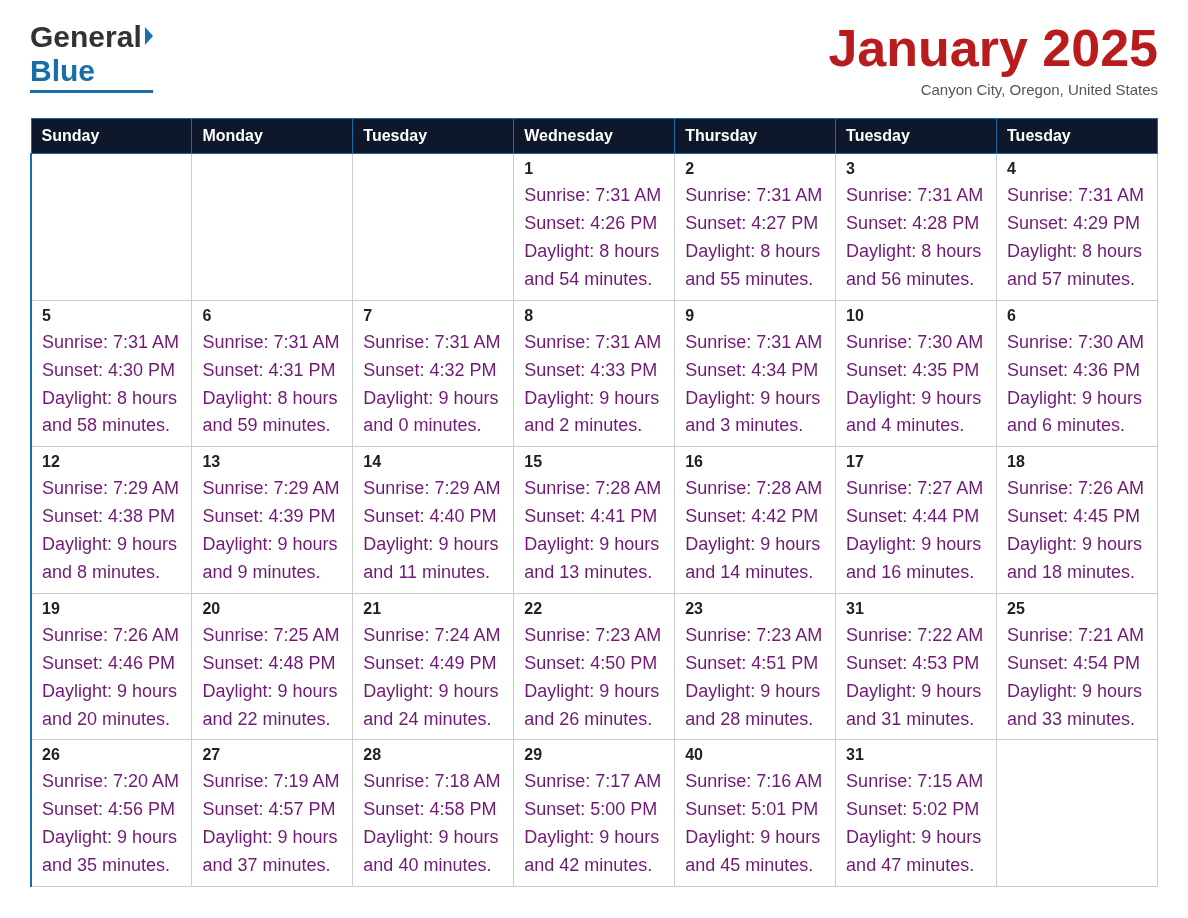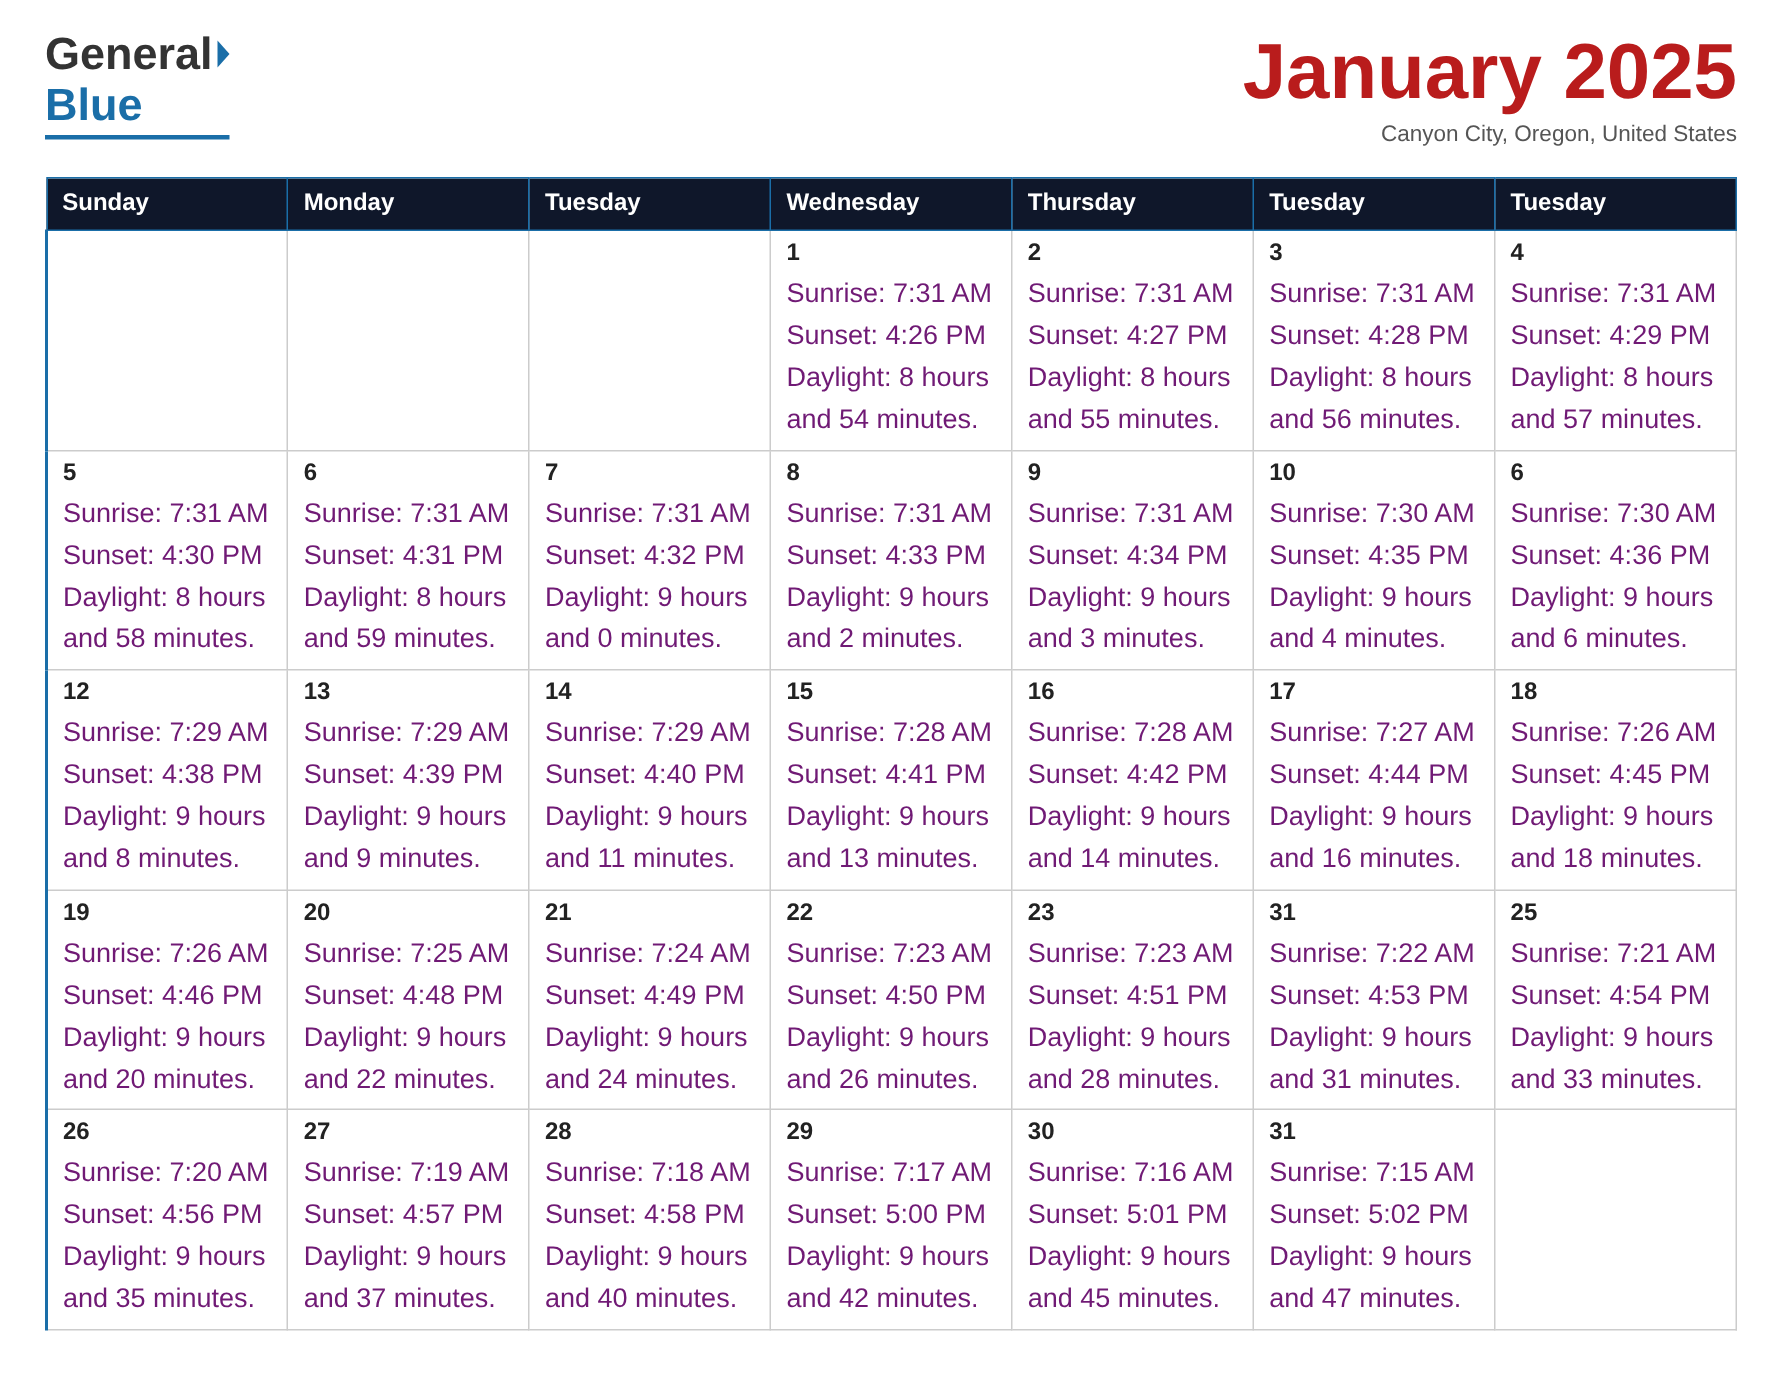--- a/index.html
+++ b/index.html
@@ -261,21 +261,21 @@
         </td>
         <td>
           <div class="cell-date">28</div>
           <div class="cell-info">Sunrise: 7:18 AM<br>Sunset: 4:58 PM<br>Daylight: 9 hours and 40 minutes.</div>
         </td>
         <td>
           <div class="cell-date">29</div>
           <div class="cell-info">Sunrise: 7:17 AM<br>Sunset: 5:00 PM<br>Daylight: 9 hours and 42 minutes.</div>
         </td>
         <td>
-          <div class="cell-date">30</div>
+          <div class="cell-date">40</div>
           <div class="cell-info">Sunrise: 7:16 AM<br>Sunset: 5:01 PM<br>Daylight: 9 hours and 45 minutes.</div>
         </td>
         <td>
           <div class="cell-date">31</div>
           <div class="cell-info">Sunrise: 7:15 AM<br>Sunset: 5:02 PM<br>Daylight: 9 hours and 47 minutes.</div>
         </td>
         <td class="empty-cell"></td>
       </tr>
     </tbody>
 </table>

